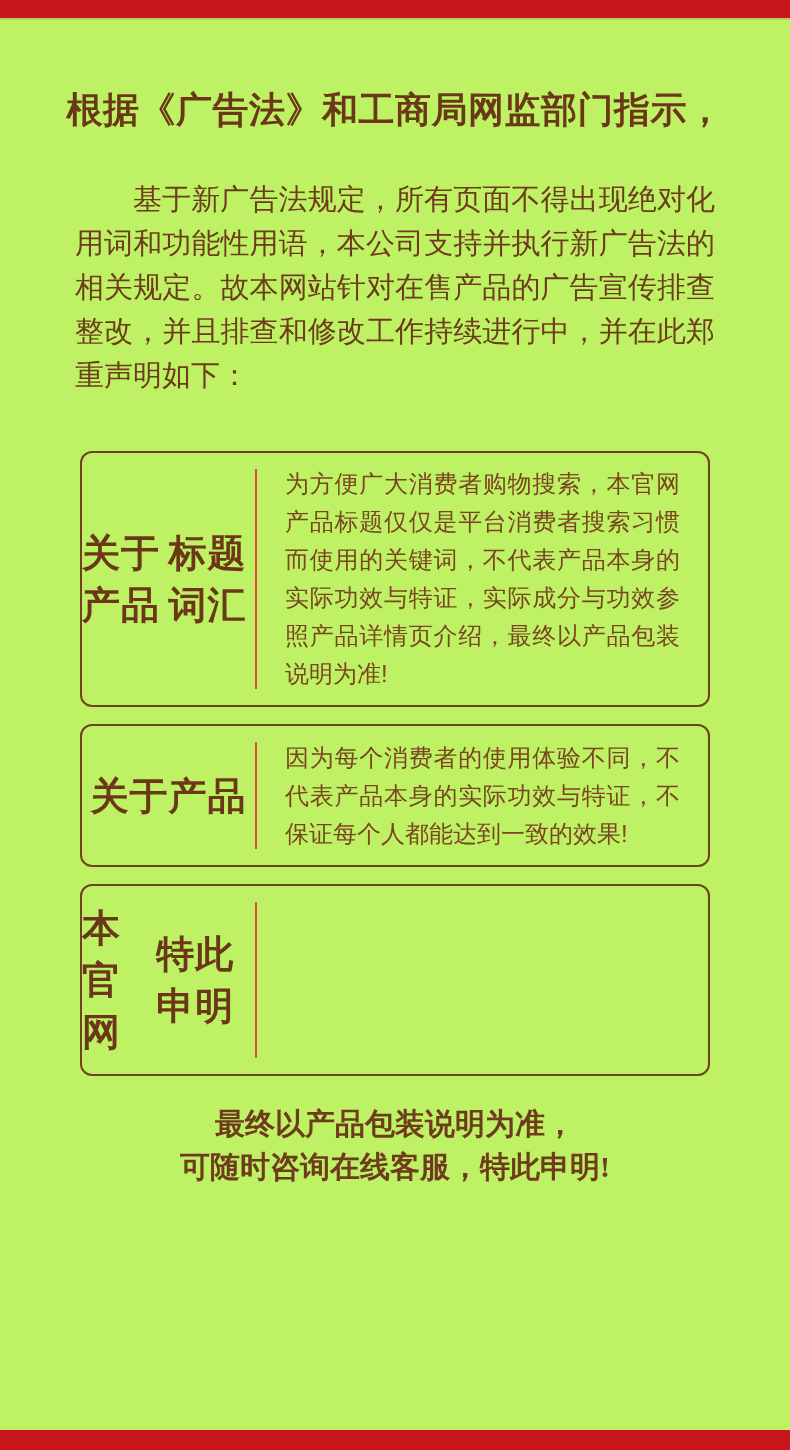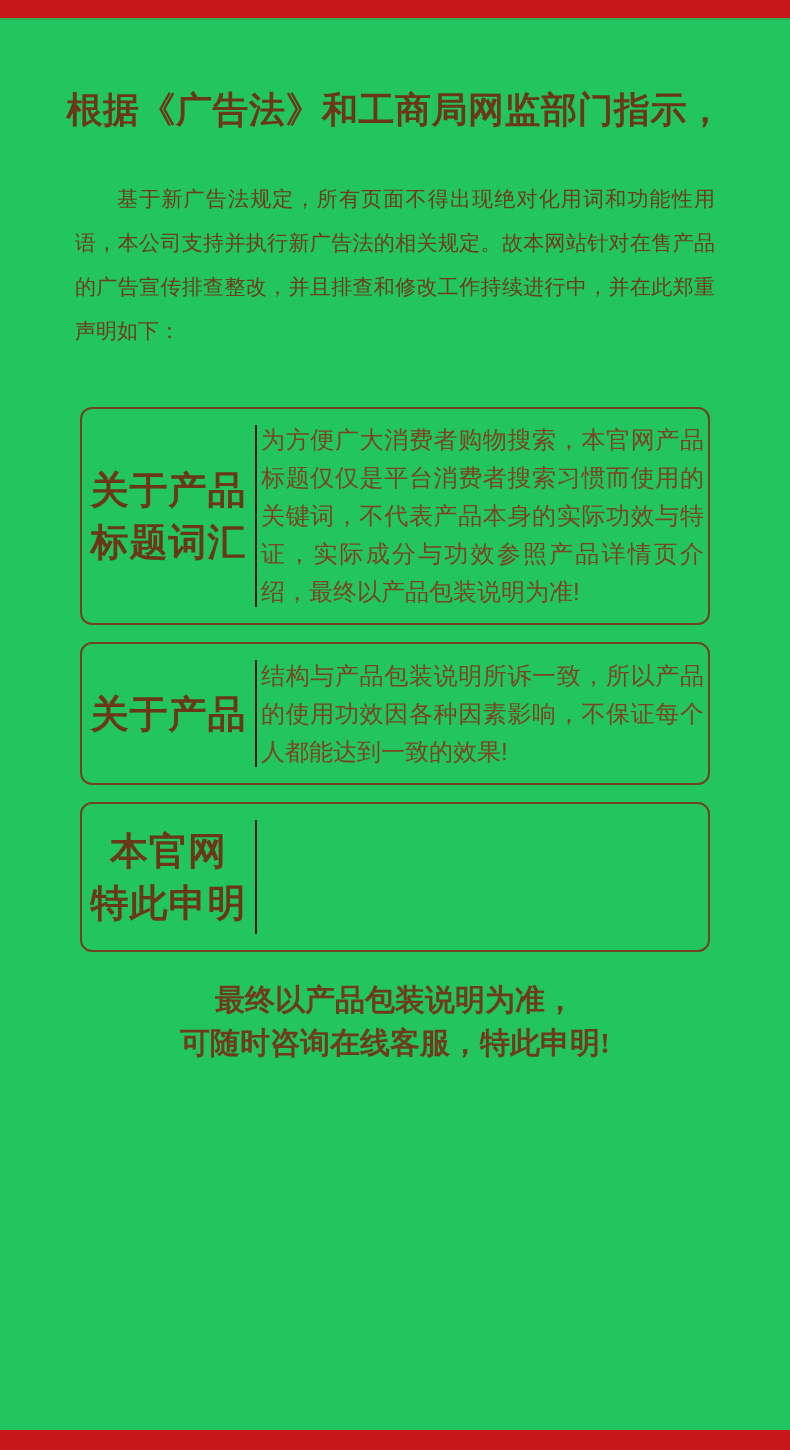--- a/index.html
+++ b/index.html
@@ -5,21 +5,21 @@
   html, body { margin: 0; padding: 0; }
   body {
     width: 790px;
     font-family: "Liberation Serif", "DejaVu Serif", serif;
     background: #e9e9e9;
   }
   .frame {
     position: relative;
     width: 790px;
     height: 1450px;
-    background: #22c55e;
+    background: #bef264;
     overflow: hidden;
   }
   .top-bar {
     width: 100%;
     height: 18px;
     background: #C8161D;
     box-shadow: 0 2px 0 rgba(120, 70, 20, 0.18);
   }
   .bottom-bar {
     position: absolute;
@@ -37,21 +37,21 @@
     font-size: 36px;
     font-weight: bold;
     line-height: 50px;
     letter-spacing: 0.5px;
   }
   .title span { display: block; }
   .para {
     width: 640px;
     margin: 42px auto 0;
     color: #6E3C1C;
-    font-size: 21px;
+    font-size: 29px;
     line-height: 44px;
     text-align: justify;
     text-indent: 2em;
   }
   .para.first { margin-top: 42px; }
   .box {
     box-sizing: border-box;
     width: 630px;
     margin: 17px auto 0;
     border: 2px solid #6F431F;
@@ -59,34 +59,34 @@
     display: flex;
     align-items: center;
   }
   .box.box-1 { margin-top: 54px; min-height: 196px; }
   .box.box-2 { min-height: 143px; }
   .box.box-3 { min-height: 150px; align-items: flex-end; }
   .box-label {
     flex: 0 0 173px;
     align-self: stretch;
     display: flex;
-    flex-direction: column;
+    flex-direction: row;
     justify-content: center;
     align-items: center;
-    border-right: 2px solid #0f172a;
+    border-right: 2px solid #ef4444;
     margin: 16px 0;
     color: #6B3817;
     font-size: 38px;
     font-weight: bold;
     line-height: 52px;
     letter-spacing: 1px;
   }
   .box-text {
     flex: 1 1 auto;
-    padding: 12px 4px;
+    padding: 12px 28px;
     color: #7A4520;
     font-family: "Liberation Sans", "DejaVu Sans", sans-serif;
     font-size: 24px;
     line-height: 38px;
     text-align: justify;
   }
   .footer {
     margin: 26px auto 0;
     text-align: center;
     color: #6E3C1C;
@@ -112,21 +112,21 @@
       <span>关于产品</span>
       <span>标题词汇</span>
     </div>
     <div class="box-text">为方便广大消费者购物搜索，本官网产品标题仅仅是平台消费者搜索习惯而使用的关键词，不代表产品本身的实际功效与特证，实际成分与功效参照产品详情页介绍，最终以产品包装说明为准!</div>
   </div>
 
   <div class="box box-2">
     <div class="box-label">
       <span>关于产品</span>
     </div>
-    <div class="box-text">结构与产品包装说明所诉一致，所以产品的使用功效因各种因素影响，不保证每个人都能达到一致的效果!</div>
+    <div class="box-text">因为每个消费者的使用体验不同，不代表产品本身的实际功效与特证，不保证每个人都能达到一致的效果!</div>
   </div>
 
   <div class="box box-3">
     <div class="box-label">
       <span>本官网</span>
       <span>特此申明</span>
     </div>
   </div>
 
   <div class="footer">

